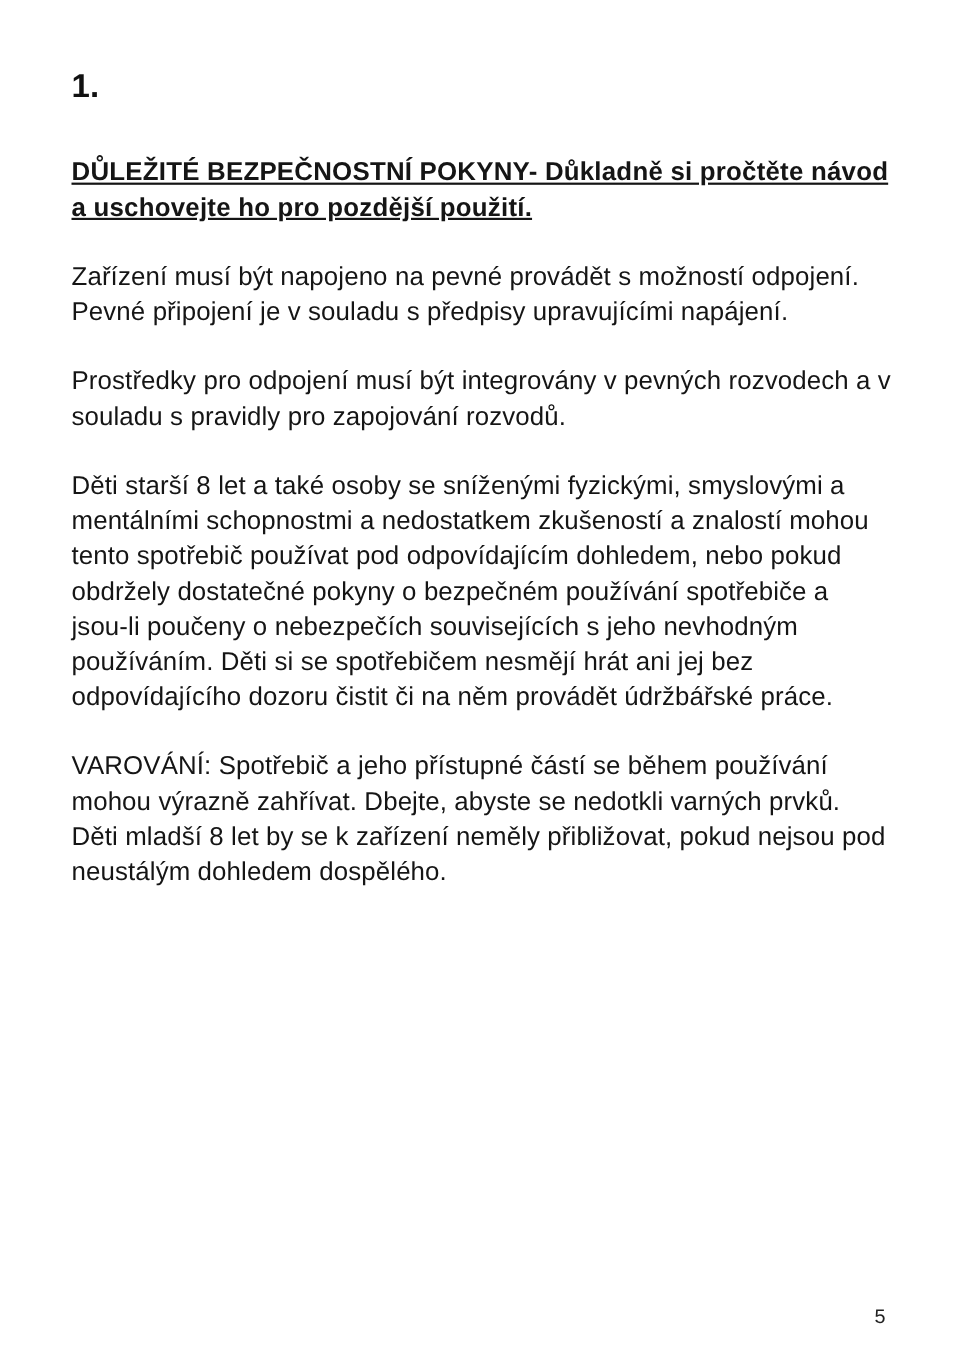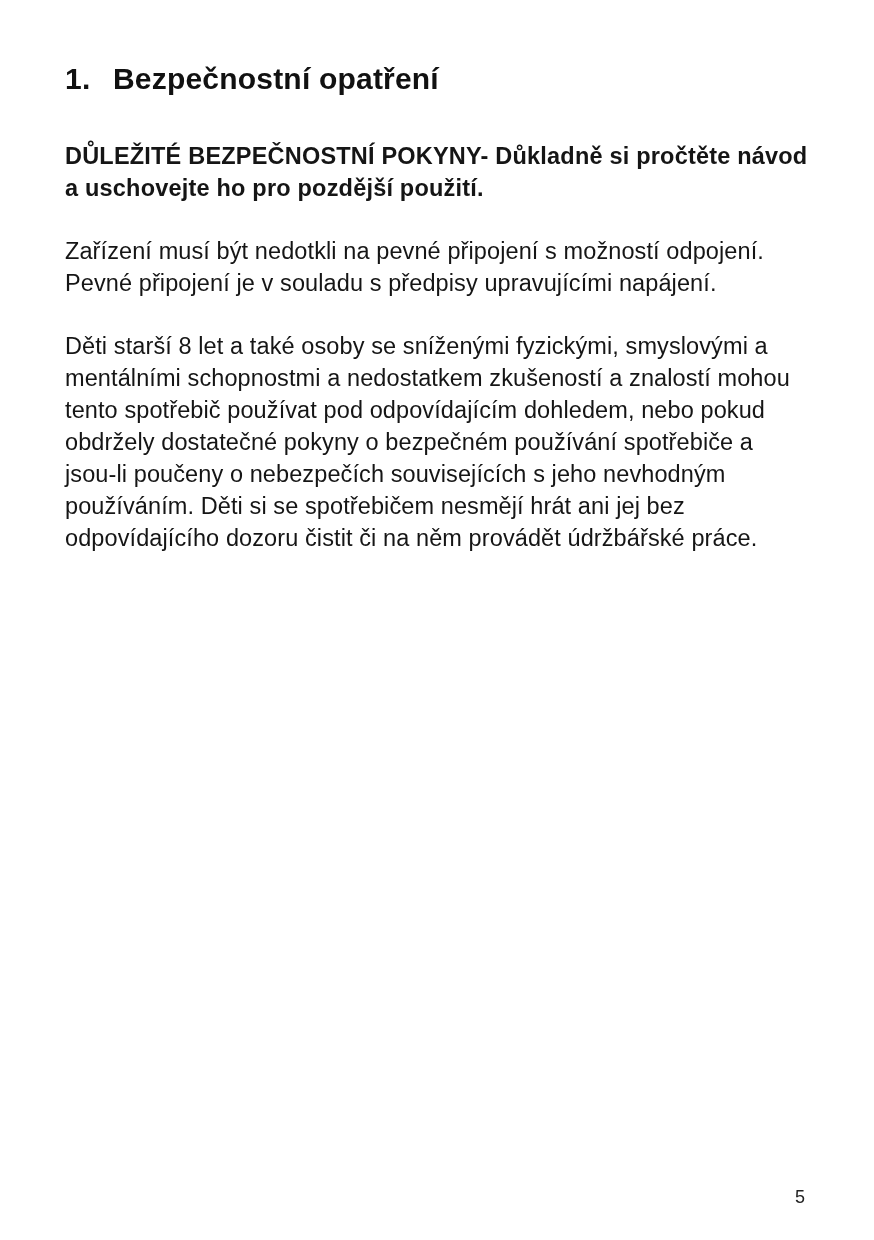--- a/index.html
+++ b/index.html
@@ -37,46 +37,48 @@
   p.doc-par {
     margin: 0 0 31px 0;
     font-size: 23.5px;
     line-height: 32px;
     letter-spacing: 0.1px;
     color: #151515;
   }
   p.doc-par.bold {
     font-weight: bold;
     letter-spacing: 0.2px;
+    text-decoration: underline;
   }
   .page-number {
     position: absolute;
     right: 69px;
     bottom: 32px;
     font-size: 18px;
     color: #222222;
   }
 </style>
 </head>
 <body>
 
 <div class="page">
   <div class="content">
 
     <h1 class="doc-heading">
       <span class="num">1.</span>
-      <span>Bezpečnostní opatření</span>
     </h1>
 
     <p class="doc-par bold">DŮLEŽITÉ BEZPEČNOSTNÍ POKYNY- Důkladně si pročtěte návod a uschovejte ho pro pozdější použití.</p>
 
-    <p class="doc-par">Zařízení musí být nedotkli na pevné připojení s možností odpojení. Pevné připojení je v souladu s předpisy upravujícími napájení.</p>
+    <p class="doc-par">Zařízení musí být napojeno na pevné provádět s možností odpojení. Pevné připojení je v souladu s předpisy upravujícími napájení.</p>
 
+    <p class="doc-par">Prostředky pro odpojení musí být integrovány v pevných rozvodech a v souladu s pravidly pro zapojování rozvodů.</p>
 
 
 
     <p class="doc-par">Děti starší 8 let a také osoby se sníženými fyzickými, smyslovými a mentálními schopnostmi a nedostatkem zkušeností a znalostí mohou tento spotřebič používat pod odpovídajícím dohledem, nebo pokud obdržely dostatečné pokyny o bezpečném používání spotřebiče a jsou-li poučeny o nebezpečích souvisejících s jeho nevhodným používáním. Děti si se spotřebičem nesmějí hrát ani jej bez odpovídajícího dozoru čistit či na něm provádět údržbářské práce.</p>
 
+    <p class="doc-par">VAROVÁNÍ: Spotřebič a jeho přístupné částí se během používání mohou výrazně zahřívat. Dbejte, abyste se nedotkli varných prvků. Děti mladší 8 let by se k zařízení neměly přibližovat, pokud nejsou pod neustálým dohledem dospělého.</p>
 
   </div>
 
   <div class="page-number">5</div>
 </div>
 
 </body></html>

